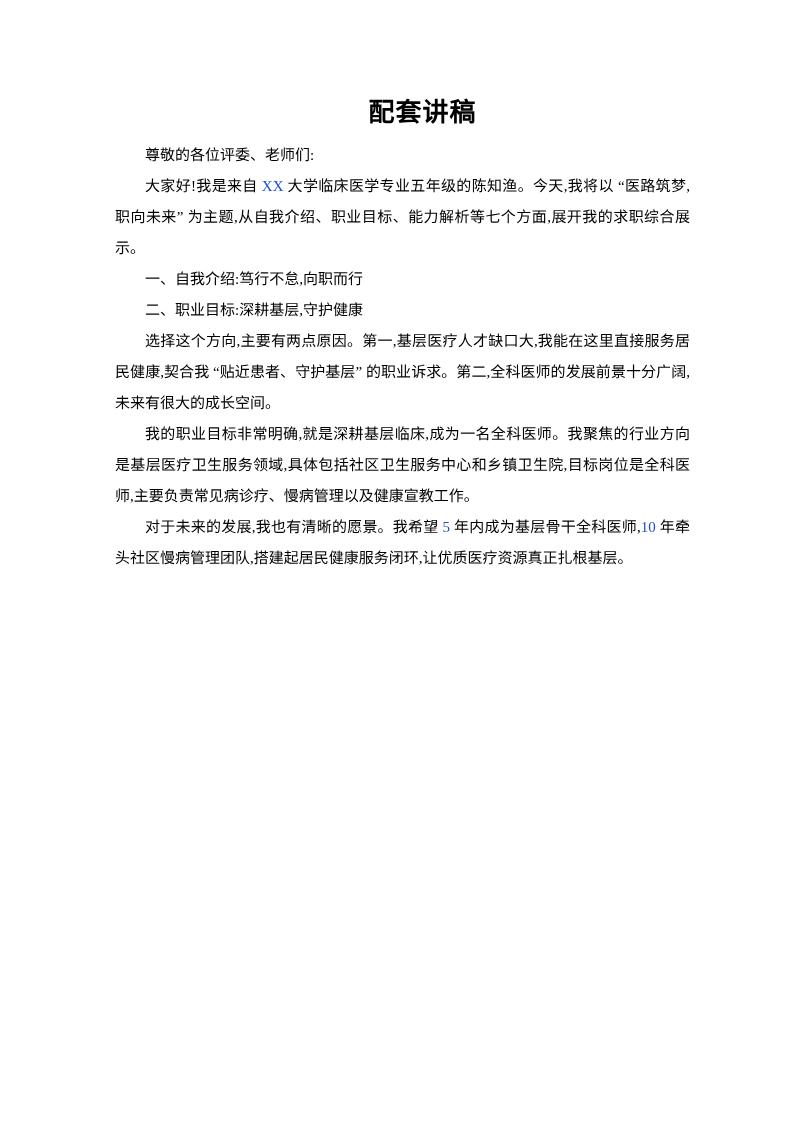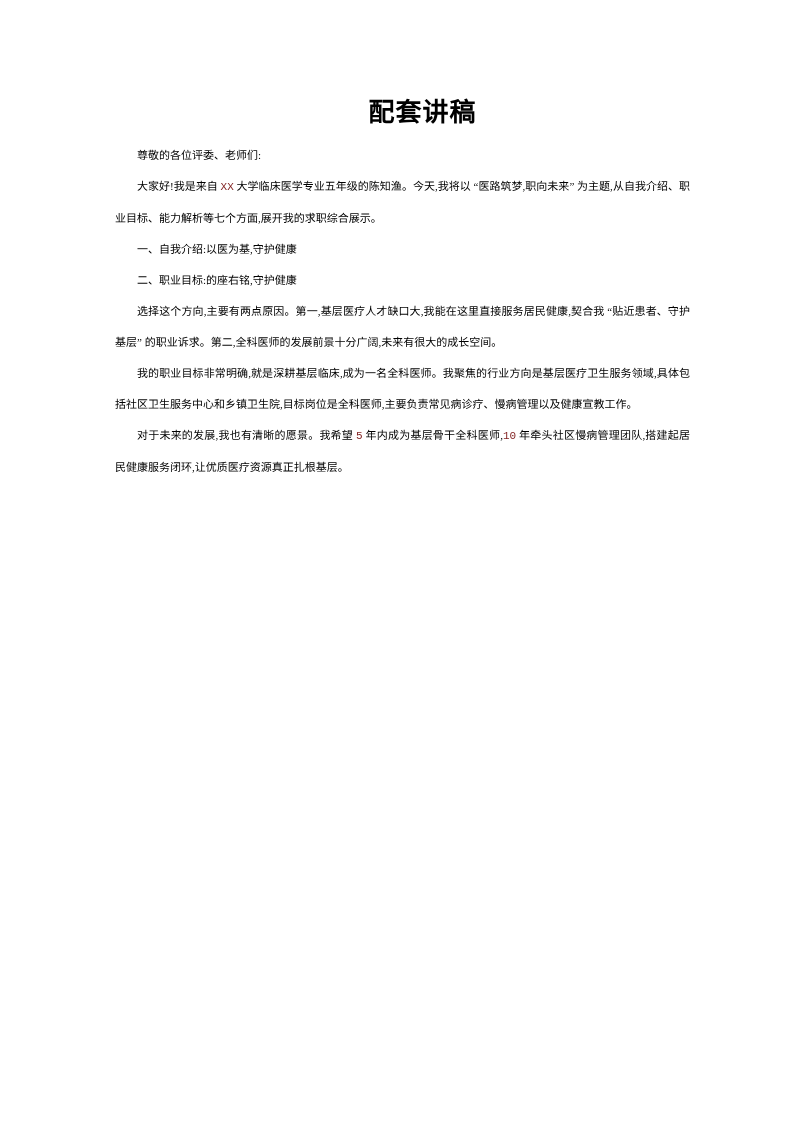--- a/index.html
+++ b/index.html
@@ -25,38 +25,38 @@
     font-weight: bold;
     line-height: 34px;
     text-align: center;
     letter-spacing: 1px;
     position: relative;
     left: 20px;
     white-space: nowrap;
   }
   .doc-body p {
     margin: 0;
-    font-size: 11px;
+    font-size: 15px;
     line-height: 31px;
     text-align: justify;
     text-indent: 2em;
     word-break: normal;
   }
   .latin {
-    font-family: Liberation Mono, monospace;
-    color: #7f1d1d;
+    font-family: Liberation Serif, serif;
+    color: #1d4ed8;
   }
 </style>
 </head>
 <body>
 
 <div class="page">
   <h1 class="doc-title">配套讲稿</h1>
   <div class="doc-body">
       <p>尊敬的各位评委、老师们:</p>
       <p>大家好!我是来自 <span class="latin">XX</span> 大学临床医学专业五年级的陈知渔。今天,我将以 “医路筑梦,职向未来” 为主题,从自我介绍、职业目标、能力解析等七个方面,展开我的求职综合展示。</p>
-      <p>一、自我介绍:以医为基,守护健康</p>
-      <p>二、职业目标:的座右铭,守护健康</p>
+      <p>一、自我介绍:笃行不怠,向职而行</p>
+      <p>二、职业目标:深耕基层,守护健康</p>
       <p>选择这个方向,主要有两点原因。第一,基层医疗人才缺口大,我能在这里直接服务居民健康,契合我 “贴近患者、守护基层” 的职业诉求。第二,全科医师的发展前景十分广阔,未来有很大的成长空间。</p>
       <p>我的职业目标非常明确,就是深耕基层临床,成为一名全科医师。我聚焦的行业方向是基层医疗卫生服务领域,具体包括社区卫生服务中心和乡镇卫生院,目标岗位是全科医师,主要负责常见病诊疗、慢病管理以及健康宣教工作。</p>
       <p>对于未来的发展,我也有清晰的愿景。我希望 <span class="latin">5</span> 年内成为基层骨干全科医师,<span class="latin">10</span> 年牵头社区慢病管理团队,搭建起居民健康服务闭环,让优质医疗资源真正扎根基层。</p>
     </div>
 </div>
 
 </body></html>

